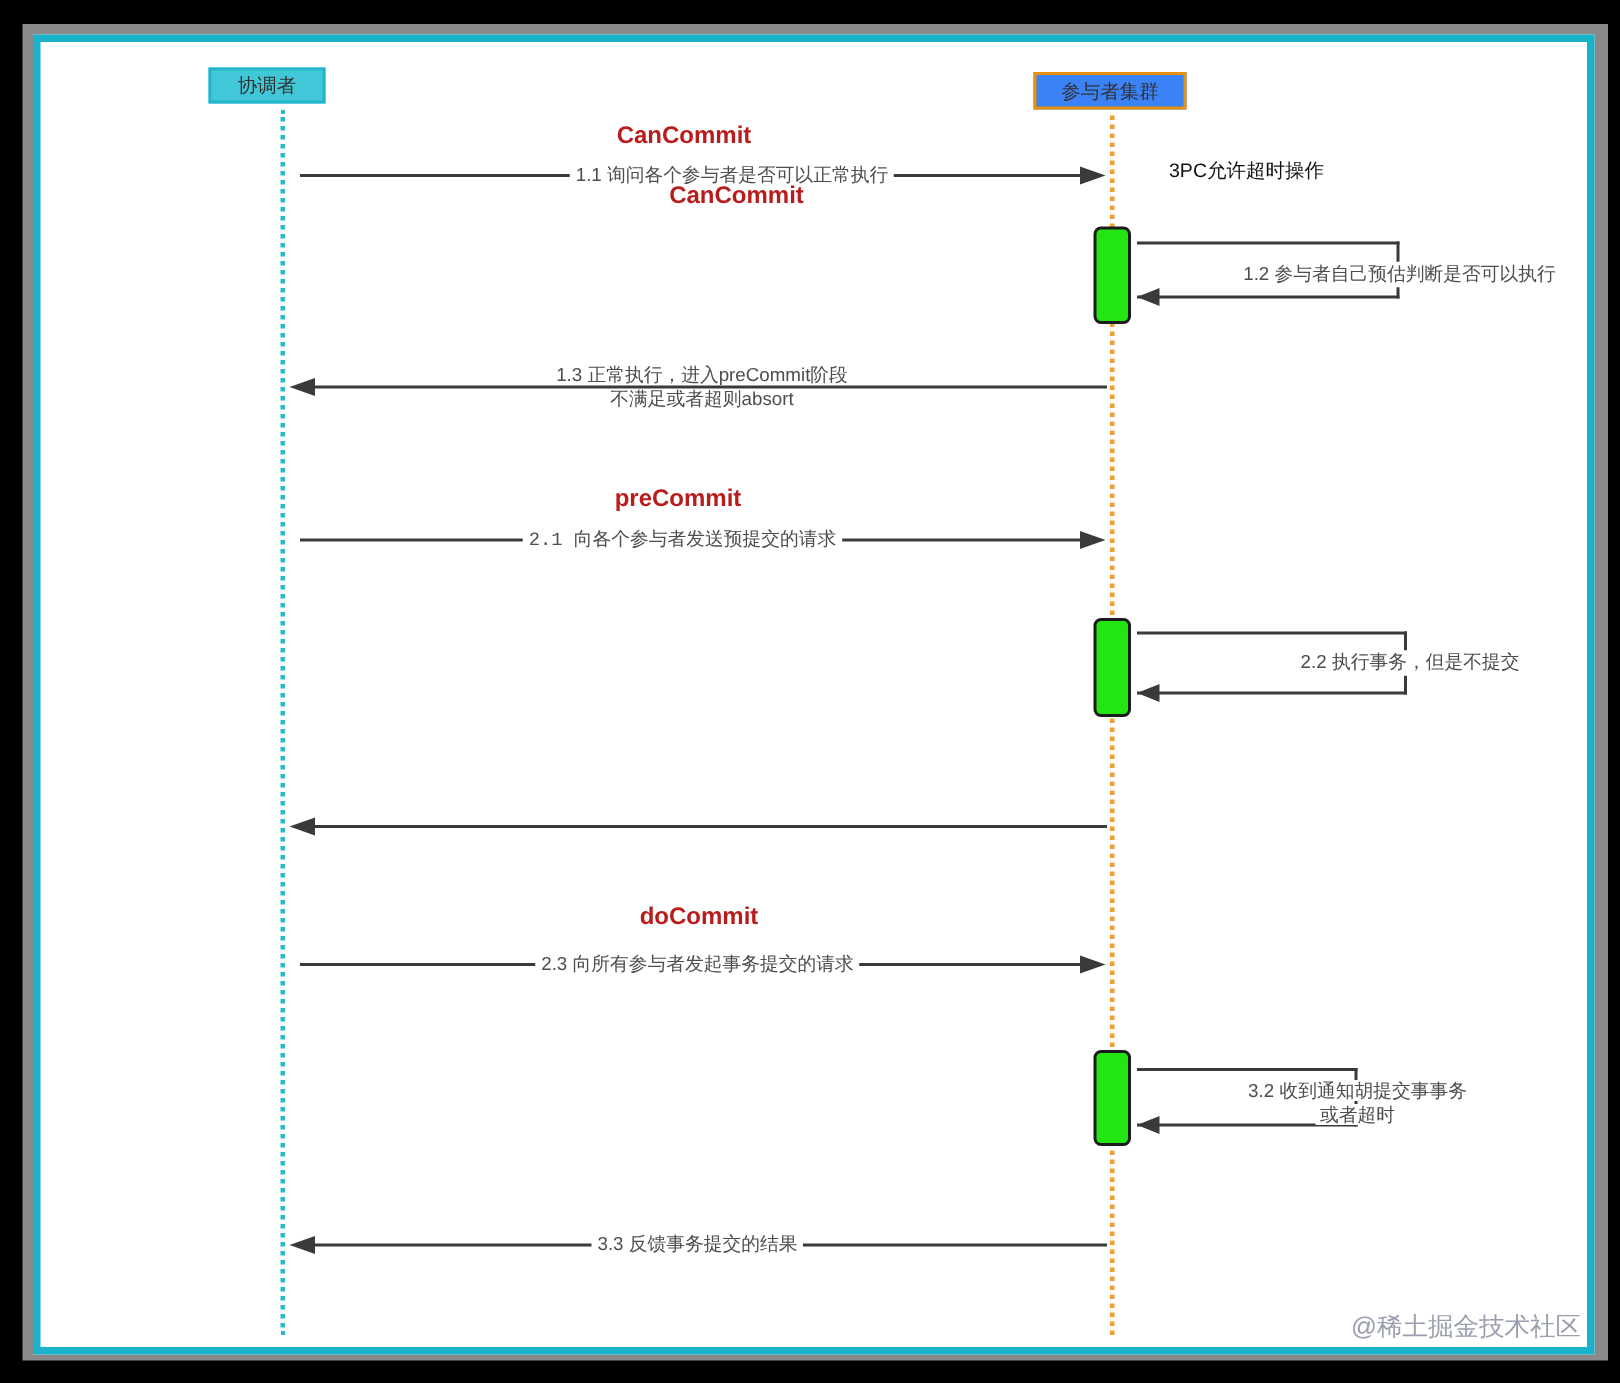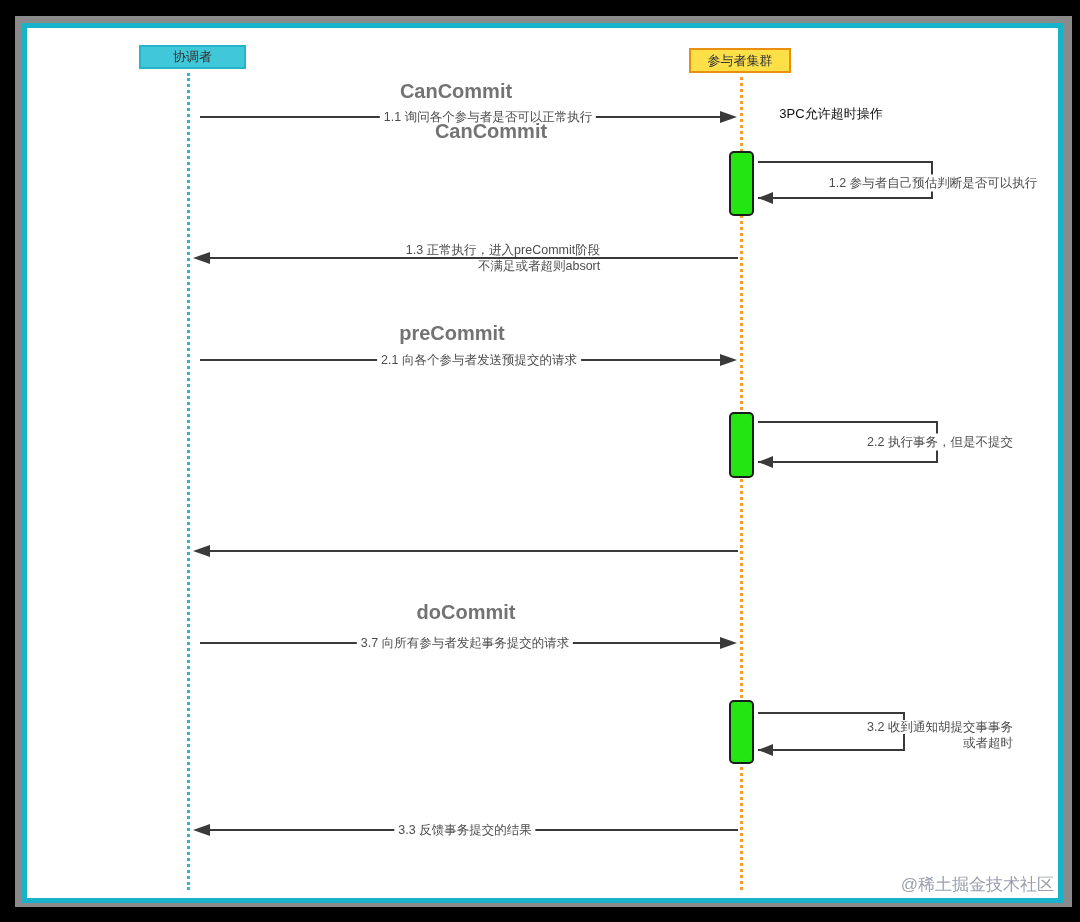--- a/index.html
+++ b/index.html
@@ -8,45 +8,45 @@
   .page { position:relative; width:1080px; height:922px; }
   .gray-frame { position:absolute; left:15px; top:16px; width:1057px; height:891px;
                 background:#8a8a8a; }
   .canvas { position:absolute; left:22px; top:23px; width:1041px; height:880px;
             border:5px solid #19b2cb; background:#fff; }
   .lifeline { position:absolute; width:0; z-index:1; }
   .lifeline.coord { left:160px; top:45px; height:817px; border-left:3px dotted #2cb8cb; }
   .lifeline.part  { left:713px; top:49px; height:813px; border-left:3px dotted #f59d33; }
   .actor { position:absolute; display:flex; align-items:center; justify-content:center;
            font-size:13px; color:#333; z-index:3; }
-  .actor.coordinator { left:112px; top:17px; width:107px; height:24px;
+  .actor.coordinator { left:112px; top:17px; width:78px; height:24px;
            background:#41c8d8; border:2px solid #25b5cb; }
   .actor.participants { left:662px; top:20px; width:102px; height:25px;
-           background:#fde047; border:2px solid #ea9010; }
+           background:#3b82f6; border:2px solid #ea9010; }
   .phase { position:absolute; transform:translate(-50%,-50%); font-weight:bold;
-           font-size:20px; color:#737373; white-space:nowrap; z-index:4; }
+           font-size:16px; color:#b91c1c; white-space:nowrap; z-index:4; }
   .note  { position:absolute; transform:translate(-50%,-50%); font-weight:normal;
            font-size:13px; color:#111; white-space:nowrap; z-index:4; }
   .msg-line { position:absolute; height:2px; background:#3a3a3a; z-index:2; }
   .tri-right { position:absolute; width:0; height:0; z-index:2;
                border-top:6px solid transparent; border-bottom:6px solid transparent;
                border-left:17px solid #3a3a3a; }
   .tri-left  { position:absolute; width:0; height:0; z-index:2;
                border-top:6px solid transparent; border-bottom:6px solid transparent;
                border-right:17px solid #3a3a3a; }
   .self-loop { position:absolute; border:2px solid #3a3a3a; border-left:none; z-index:2; }
   .tri-loop  { position:absolute; width:0; height:0; z-index:3;
                border-top:6px solid transparent; border-bottom:6px solid transparent;
                border-right:15px solid #3a3a3a; }
   .activation { position:absolute; background:#22e512; border:2px solid #1c1c1c;
                 border-radius:5px; z-index:3; }
   .msg-label { position:absolute; transform:translate(-50%,-50%); white-space:nowrap;
                font-size:12.5px; color:#4d4d4d; background:#fff; padding:0 4px; z-index:3; }
-  .msg-block { position:absolute; transform:translateX(-50%); text-align:right;
-               font-size:12.5px; color:#4d4d4d; z-index:3;margin-left:35px; }
+  .msg-block { position:absolute; transform:translateX(-50%); text-align:center;
+               font-size:12.5px; color:#4d4d4d; z-index:3; }
   .msg-block .ln { display:block; line-height:16px; white-space:nowrap; }
   .msg-block .ln.bg { line-height:17px; }
   .msg-block .ln span { background:#fff; padding:0 3px; }
   .msg-block .ln.nobg span { background:transparent; }
   .watermark { position:absolute; right:4px; top:845px; font-size:17px;
                color:#9a9eae; white-space:nowrap; z-index:5; }
 </style>
 </head>
 <body>
 
@@ -84,35 +84,35 @@
     <div class="msg-line" style="left:182px; top:229px; width:529px;"></div>
     <div class="msg-block" style="left:441px; top:214px;">
       <span class="ln nobg"><span>1.3 正常执行，进入preCommit阶段</span></span>
       <span class="ln nobg"><span>不满足或者超则absort</span></span>
     </div>
 
     <div class="phase" style="left:425px; top:305px;">preCommit</div>
 
     <div class="msg-line" style="left:173px; top:331px; width:521px;"></div>
     <div class="tri-right" style="left:693px; top:326px;"></div>
-    <div class="msg-label" style="left:452px; top:332px;">2.1 向各个参与者发送预提交的请求</div>
+    <div class="msg-label" style="left:428px; top:332px;font-family:Liberation Mono, monospace;">2.1 向各个参与者发送预提交的请求</div>
 
     <div class="self-loop" style="left:731px; top:393px; width:180px; height:42px;"></div>
     <div class="tri-loop" style="left:731px; top:428px;"></div>
     <div class="activation" style="left:702px; top:384px; width:25px; height:66px;"></div>
     <div class="msg-label" style="left:913px; top:414px;">2.2 执行事务，但是不提交</div>
 
     <div class="tri-left" style="left:166px; top:517px;"></div>
     <div class="msg-line" style="left:182px; top:522px; width:529px;"></div>
 
     <div class="phase" style="left:439px; top:584px;">doCommit</div>
 
     <div class="msg-line" style="left:173px; top:614px; width:521px;"></div>
     <div class="tri-right" style="left:693px; top:609px;"></div>
-    <div class="msg-label" style="left:438px; top:615px;">3.7 向所有参与者发起事务提交的请求</div>
+    <div class="msg-label" style="left:438px; top:615px;">2.3 向所有参与者发起事务提交的请求</div>
 
     <div class="self-loop" style="left:731px; top:684px; width:147px; height:39px;"></div>
     <div class="tri-loop" style="left:731px; top:716px;"></div>
     <div class="activation" style="left:702px; top:672px; width:25px; height:64px;"></div>
     <div class="msg-block" style="left:878px; top:691px;">
       <span class="ln"><span>3.2 收到通知胡提交事事务</span></span>
       <span class="ln"><span>或者超时</span></span>
     </div>
 
     <div class="tri-left" style="left:166px; top:796px;"></div>

